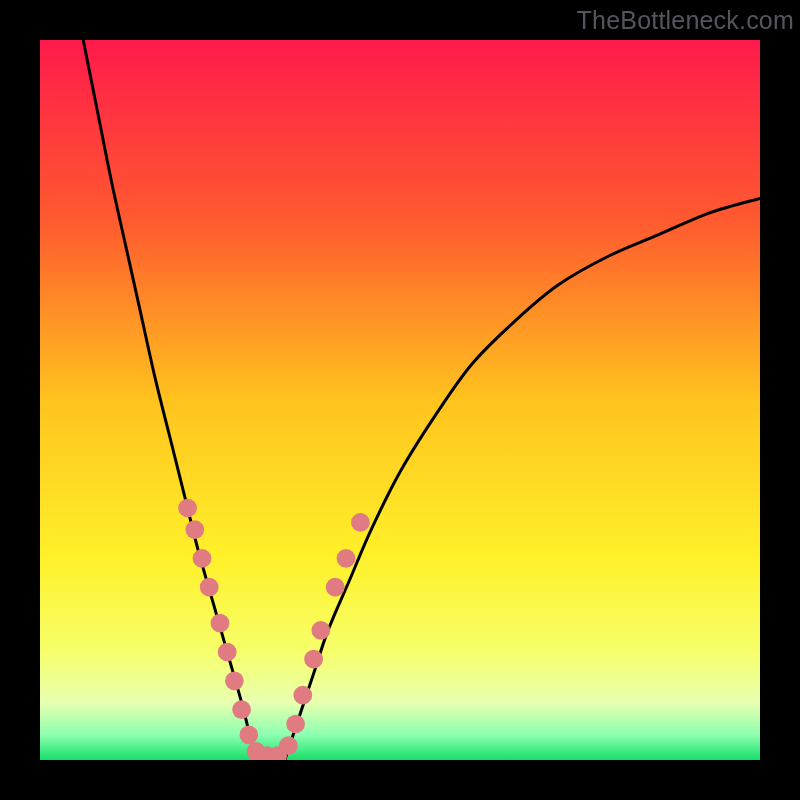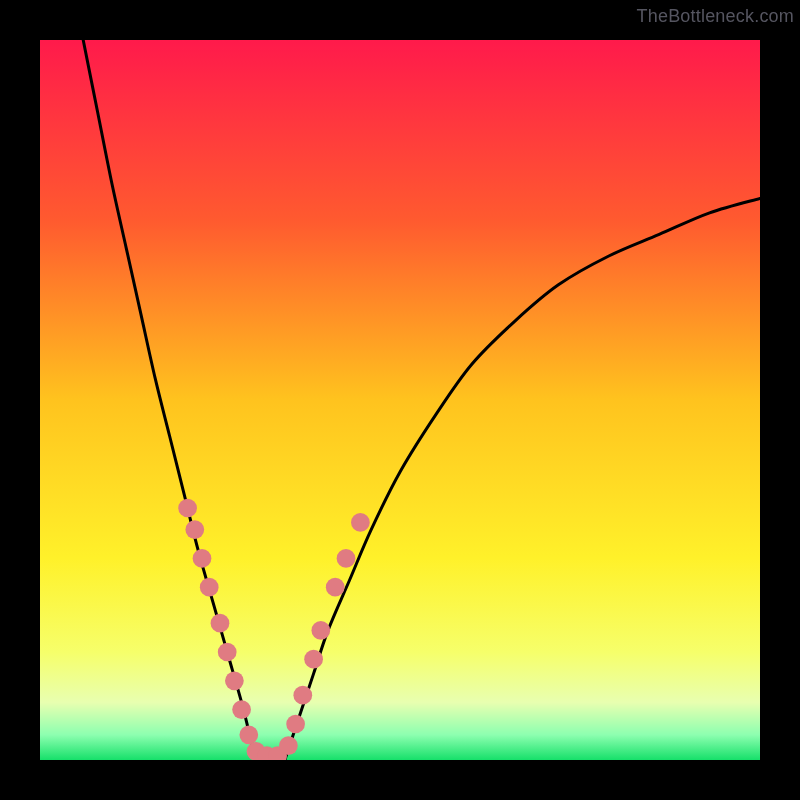--- a/index.html
+++ b/index.html
@@ -27,21 +27,21 @@
   svg {
     display: block;
     width: 100%;
     height: 100%;
   }
   .watermark {
     position: absolute;
     top: 6px;
     right: 6px;
     color: #555560;
-    font-size: 18px;
+    font-size: 25px;
     font-weight: 500;
     letter-spacing: 0.2px;
   }
 </style>
 </head>
 <body>
 
 <div class="frame">
   <div class="plot-area">
     <svg viewBox="0 0 720 720">

